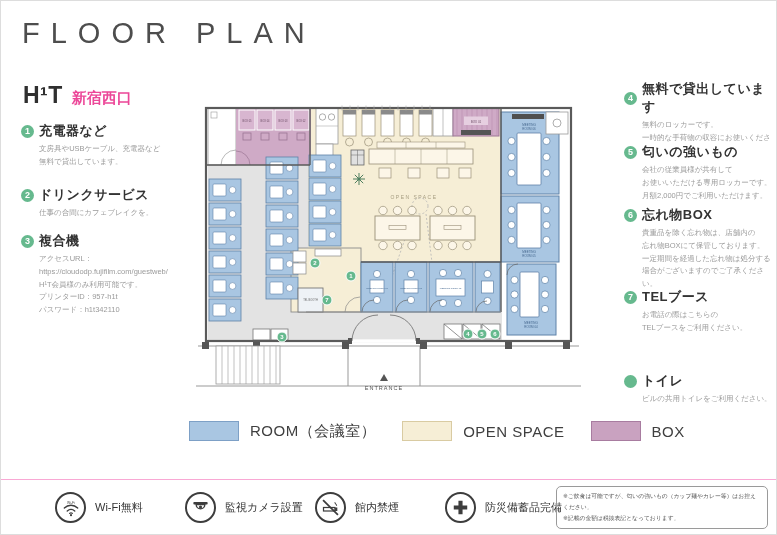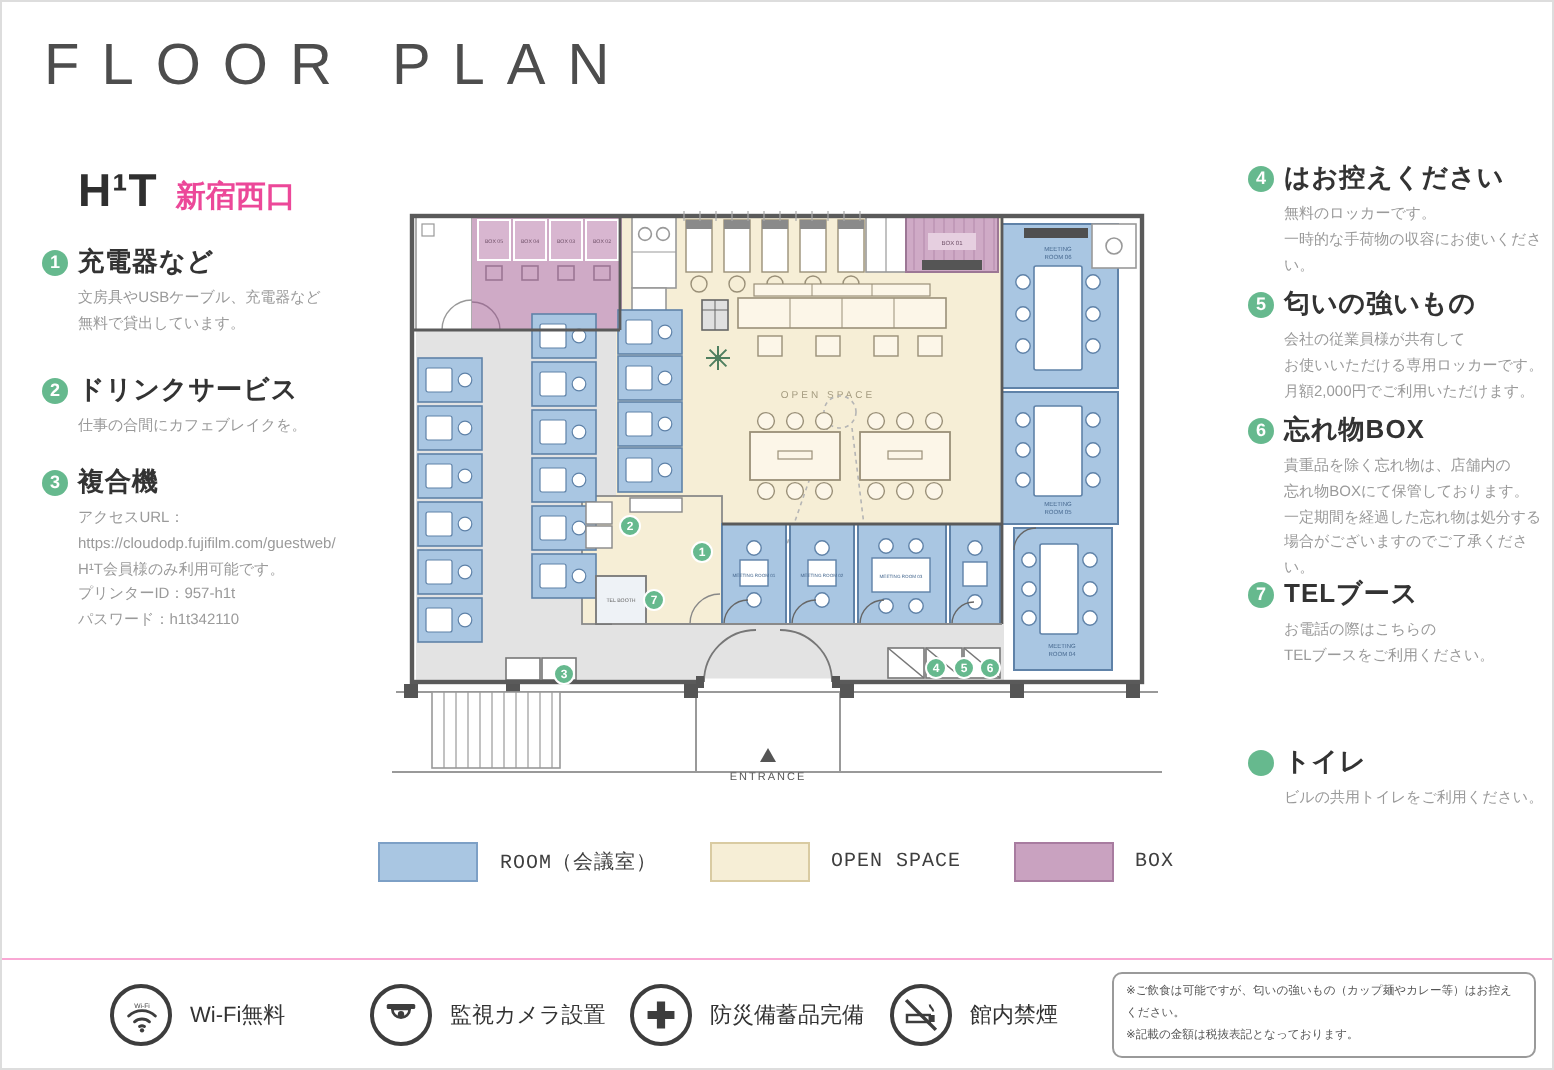--- a/index.html
+++ b/index.html
@@ -1,32 +1,32 @@
 <!DOCTYPE html>
 <html><head>
 <meta charset="utf-8">
 <style>
   html,body{margin:0;padding:0;background:#f3f3f3;}
   .page{position:relative;width:777px;height:535px;background:#fff;border:1px solid #ddd;
         font-family:"Liberation Sans","DejaVu Sans",sans-serif;overflow:hidden;box-sizing:border-box;}
   .title{position:absolute;left:21px;top:16px;font-size:29px;letter-spacing:11px;color:#4d4d4d;font-weight:500;}
-  .logo{position:absolute;left:38px;top:58px;display:flex;align-items:baseline;gap:9px;}
+  .logo{position:absolute;left:22px;top:58px;display:flex;align-items:baseline;gap:9px;}
   .logo .ht{font-size:23px;font-weight:800;color:#2f2f2f;letter-spacing:.5px;}
   .logo .loc{font-size:15px;font-weight:700;color:#ec4899;margin-top:30px;}
   .feature{position:absolute;width:180px;}
   .feature .head{display:flex;align-items:center;gap:5px;}
   .num{width:13px;height:13px;border-radius:50%;background:#66b98e;color:#fff;font-size:9px;font-weight:700;
        display:flex;align-items:center;justify-content:center;flex:0 0 13px;}
   .feature h3{font-size:13px;font-weight:700;color:#333;margin:0;letter-spacing:.5px;}
   .feature .body{margin:3px 0 0 18px;font-size:7.5px;color:#9a9a9a;line-height:1.7;white-space:pre-line;}
   .plan{position:absolute;left:195px;top:92px;width:425px;height:306px;}
   .plan svg{display:block;width:100%;height:100%;}
   .legend{position:absolute;left:188px;top:420px;display:flex;gap:26px;align-items:center;}
   .legend-item{display:flex;align-items:center;gap:11px;}
-  .legend-label{font-size:10px;color:#3f3f3f;letter-spacing:.5px;font-family:Liberation Mono, monospace;}
+  .legend-label{font-size:15px;color:#3f3f3f;letter-spacing:.5px;}
   .footer{position:absolute;left:0;right:0;top:478px;height:56px;border-top:1px solid #f9a8d4;}
   .f-items{position:absolute;left:54px;top:12px;display:flex;}
   .f-item{display:flex;align-items:center;gap:9px;width:130px;}
   .f-icon{width:31px;height:31px;border:2px solid #3d3d3d;border-radius:50%;box-sizing:border-box;
           display:flex;align-items:center;justify-content:center;flex:0 0 31px;}
   .f-label{font-size:11px;color:#333;font-weight:500;}
   .note-box{position:absolute;right:8px;top:6px;width:212px;border:1px solid #9a9a9a;border-radius:5px;
             padding:4px 6px;font-size:5.8px;color:#555;line-height:1.9;white-space:pre-line;box-sizing:border-box;}
   text{font-family:"Liberation Sans","DejaVu Sans",sans-serif;}
 </style>
@@ -64,21 +64,21 @@
     <div class="body">アクセスURL：
 https://cloudodp.fujifilm.com/guestweb/
 H¹T会員様のみ利用可能です。
 プリンターID：957-h1t
 パスワード：h1t342110</div>
   </div>
 
   <div class="feature" style="left:623px;top:79px;width:150px;">
     <div class="head">
       <span class="num">4</span>
-      <h3>はお控えください</h3>
+      <h3>無料で貸出しています</h3>
     </div>
     <div class="body">無料のロッカーです。
 一時的な手荷物の収容にお使いください。</div>
   </div>
   <div class="feature" style="left:623px;top:142px;width:150px;">
     <div class="head">
       <span class="num">5</span>
       <h3>匂いの強いもの</h3>
     </div>
     <div class="body">会社の従業員様が共有して
@@ -511,35 +511,35 @@
           <svg viewBox="0 0 24 24" width="19" height="19">
               <rect x="3" y="5" width="18" height="3.2" rx="1" fill="#3d3d3d"></rect>
               <path d="M6.5,8.2 a5.5,5.5 0 0 0 11,0 z" fill="none" stroke="#3d3d3d" stroke-width="1.7"></path>
               <circle cx="12" cy="11.5" r="2" fill="#3d3d3d"></circle>
             </svg>
         </span>
         <span class="f-label">監視カメラ設置</span>
       </div>
       <div class="f-item">
         <span class="f-icon">
-          <svg viewBox="0 0 24 24" width="19" height="19">
-              <path d="M9.4,3.5 h5.2 v5.9 h5.9 v5.2 h-5.9 v5.9 h-5.2 v-5.9 h-5.9 v-5.2 h5.9 z" fill="#3d3d3d"></path>
-            </svg>
-        </span>
-        <span class="f-label">防災備蓄品完備</span>
-      </div>
-      <div class="f-item">
-        <span class="f-icon">
           <svg viewBox="0 0 24 24" width="21" height="21">
               <path d="M17,6 c0,2 2,2 2,4" fill="none" stroke="#3d3d3d" stroke-width="1.2"></path>
               <rect x="4" y="12" width="13" height="4" fill="none" stroke="#3d3d3d" stroke-width="1.4"></rect>
               <rect x="17.2" y="12" width="2.6" height="4" fill="#3d3d3d"></rect>
               <line x1="3.5" y1="3.5" x2="20.5" y2="20.5" stroke="#3d3d3d" stroke-width="2"></line>
             </svg>
         </span>
         <span class="f-label">館内禁煙</span>
       </div>
+      <div class="f-item">
+        <span class="f-icon">
+          <svg viewBox="0 0 24 24" width="19" height="19">
+              <path d="M9.4,3.5 h5.2 v5.9 h5.9 v5.2 h-5.9 v5.9 h-5.2 v-5.9 h-5.9 v-5.2 h5.9 z" fill="#3d3d3d"></path>
+            </svg>
+        </span>
+        <span class="f-label">防災備蓄品完備</span>
+      </div>
     </div>
     <div class="note-box">※ご飲食は可能ですが、匂いの強いもの（カップ麺やカレー等）はお控えください。
 ※記載の金額は税抜表記となっております。</div>
   </div>
 
 </div>
 
 </body></html>

